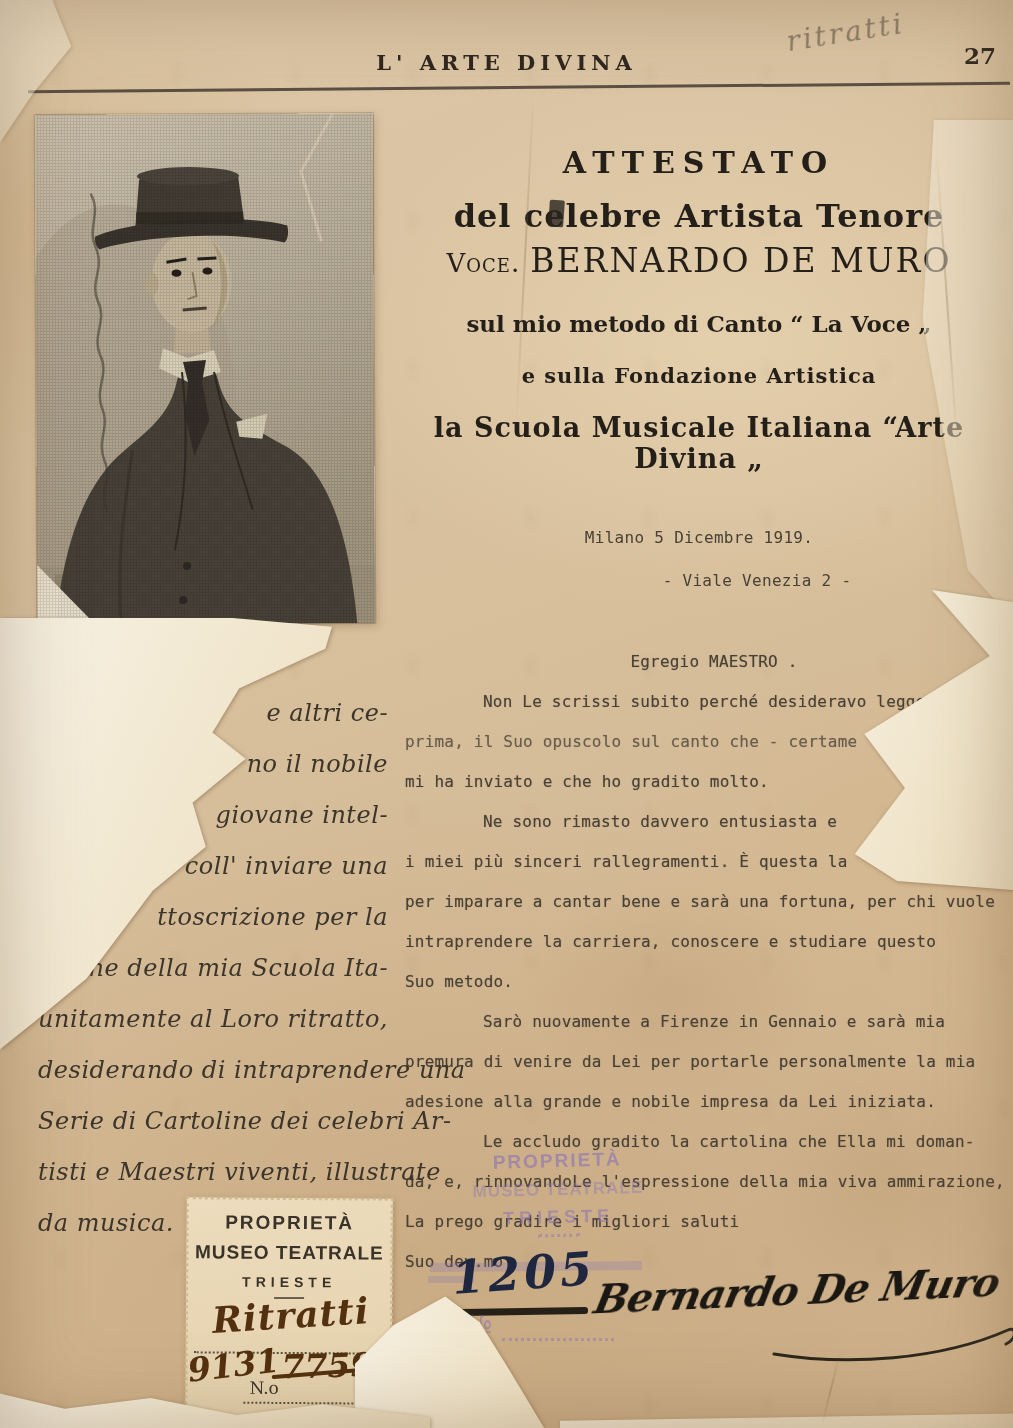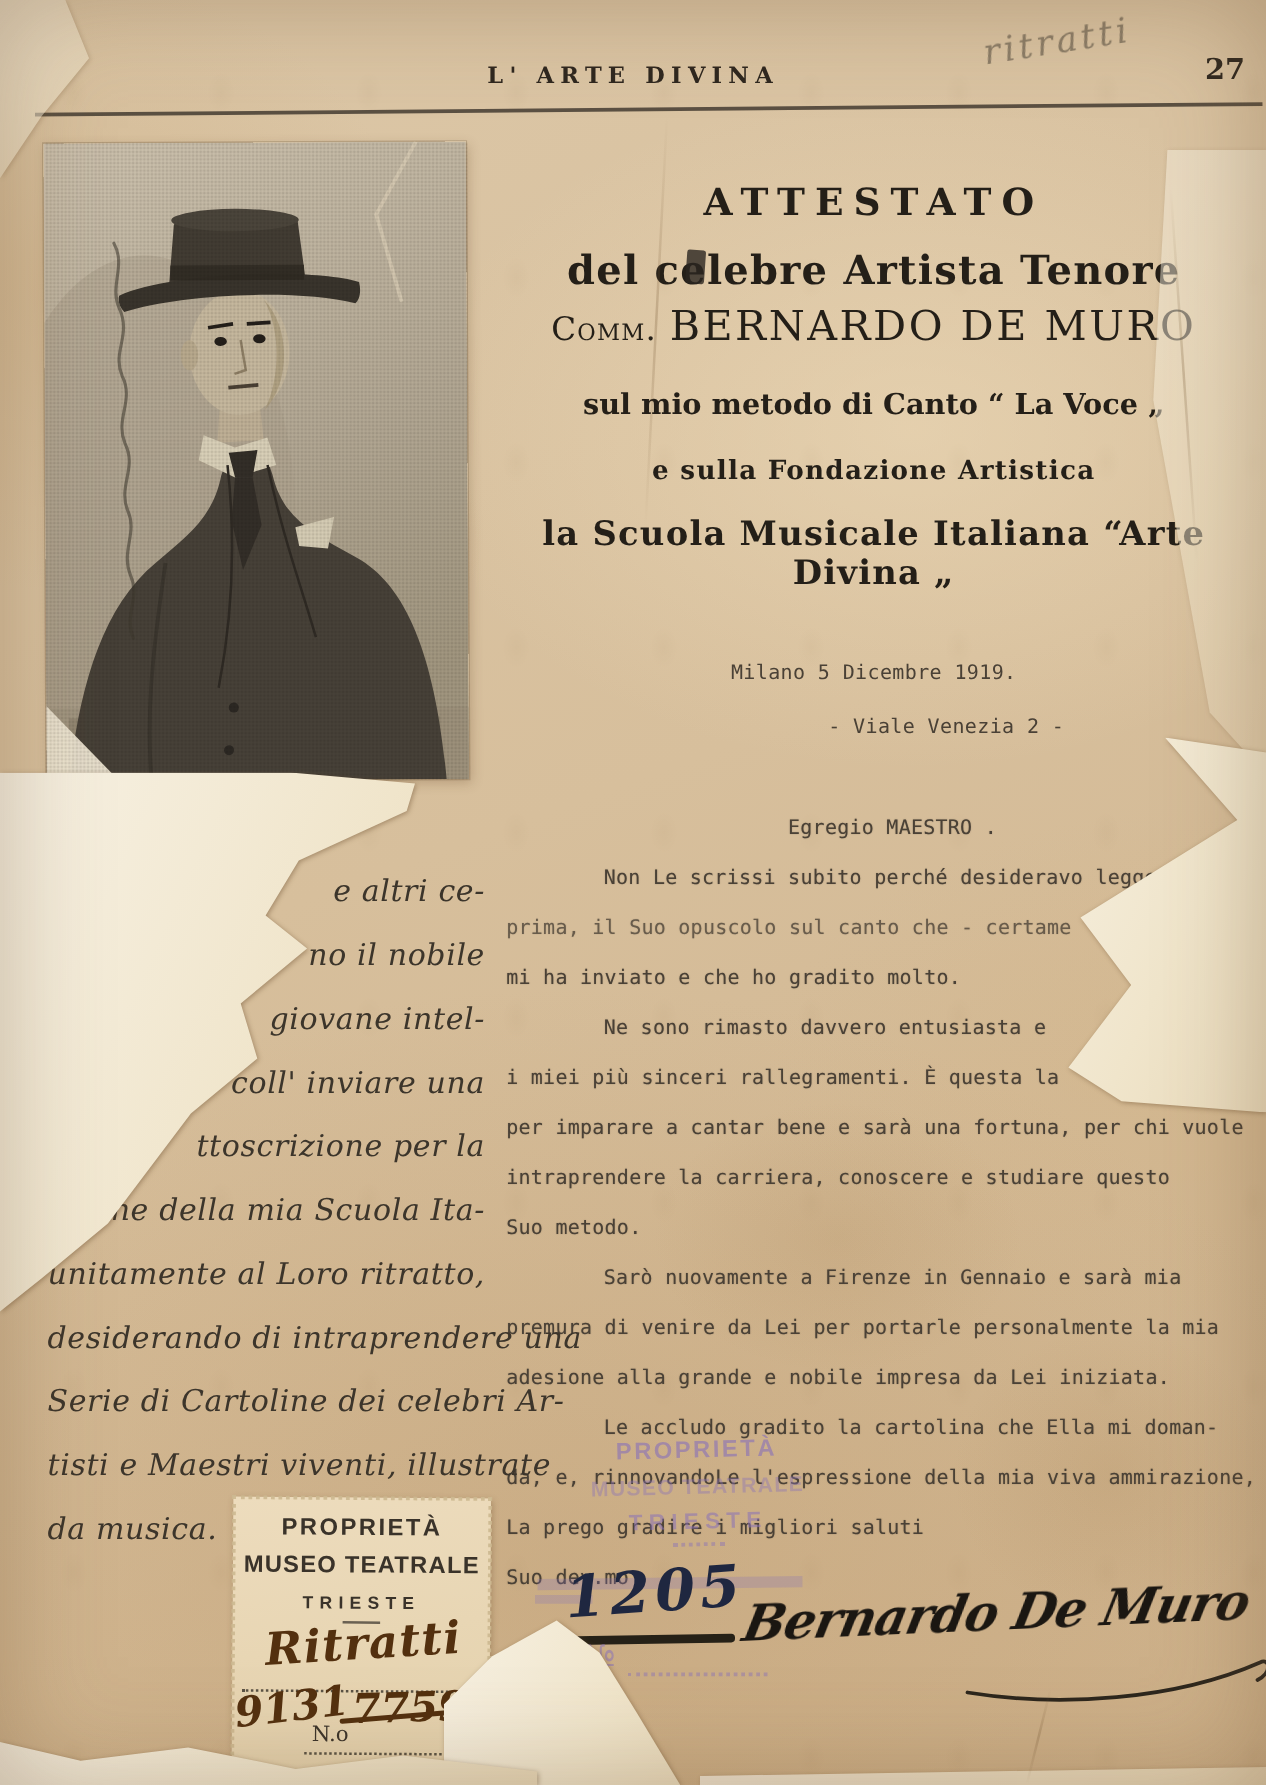--- a/index.html
+++ b/index.html
@@ -12,21 +12,21 @@
       radial-gradient(ellipse 500px 300px at 95% 60%, rgba(210,180,135,.35), transparent 70%),
       linear-gradient(160deg,#dcc7a7 0%,#d7bf9c 45%,#cdb089 100%);}
   .abs{position:absolute;}
   .ni{pointer-events:none;}
   
   #wm{left:0;top:0;right:0;bottom:0;opacity:.55;
     background-image:radial-gradient(ellipse 16px 24px at 50% 50%, rgba(120,90,50,.07), transparent 70%);
     background-size:118px 148px;}
   .stain{border-radius:50%;}
   
-  #journal{left:0;top:50px;width:1013px;text-align:center;font-weight:700;font-size:18px;
+  #journal{left:0;top:50px;width:1013px;text-align:center;font-weight:700;font-size:21px;
     letter-spacing:5px;color:#2e271f;}
   #pgnum{left:964px;top:42px;font-weight:700;font-size:23px;color:#2e271f;}
   #pencil{left:786px;top:16px;font-style:italic;font-size:28px;letter-spacing:3px;
     color:rgba(112,102,84,.75);transform:rotate(-9deg);filter:blur(.4px);}
   #rule{left:28px;top:86px;width:982px;height:3px;background:#3b332a;opacity:.8;transform:rotate(-.5deg);}
   
   .tc{left:390px;width:618px;text-align:center;color:#241f18;}
   #t1{top:145px;font-size:30px;font-weight:700;letter-spacing:8px;}
   #t2{top:197px;font-size:32px;font-weight:700;letter-spacing:1px;}
   #t3{top:241px;font-size:33px;letter-spacing:2px;}
@@ -178,21 +178,21 @@
 
       <path d="M298,0 L266,58 L286,128" stroke="#d8ccb4" stroke-width="3" fill="none" opacity="0.8"></path>
       <polygon points="0,450 58,510 0,510" fill="#f0e8d5" opacity="0.95"></polygon>
     </svg>
   </div>
   <div id="halftone" class="abs ni"></div>
 
   <div id="t1" class="abs tc">ATTESTATO</div>
   <div id="t2" class="abs tc">del celebre Artista Tenore</div>
   <div id="smudge" class="abs"></div>
-  <div id="t3" class="abs tc"><span class="hon">Comm.</span><span>BERNARDO DE MURO</span></div>
+  <div id="t3" class="abs tc"><span class="hon">Voce.</span><span>BERNARDO DE MURO</span></div>
   <div id="t5" class="abs tc">e sulla Fondazione Artistica</div>
   <div id="t4" class="abs tc">sul mio metodo di Canto “ La Voce „</div>
   <div id="t6" class="abs tc">la Scuola Musicale Italiana “Arte Divina „</div>
 
   <div id="dateline" class="abs tw">
     <div class="dl1">Milano 5 Dicembre 1919.</div>
     <div class="dl2">- Viale Venezia 2 -</div>
   </div>
 
   <div id="letter" class="abs tw">

